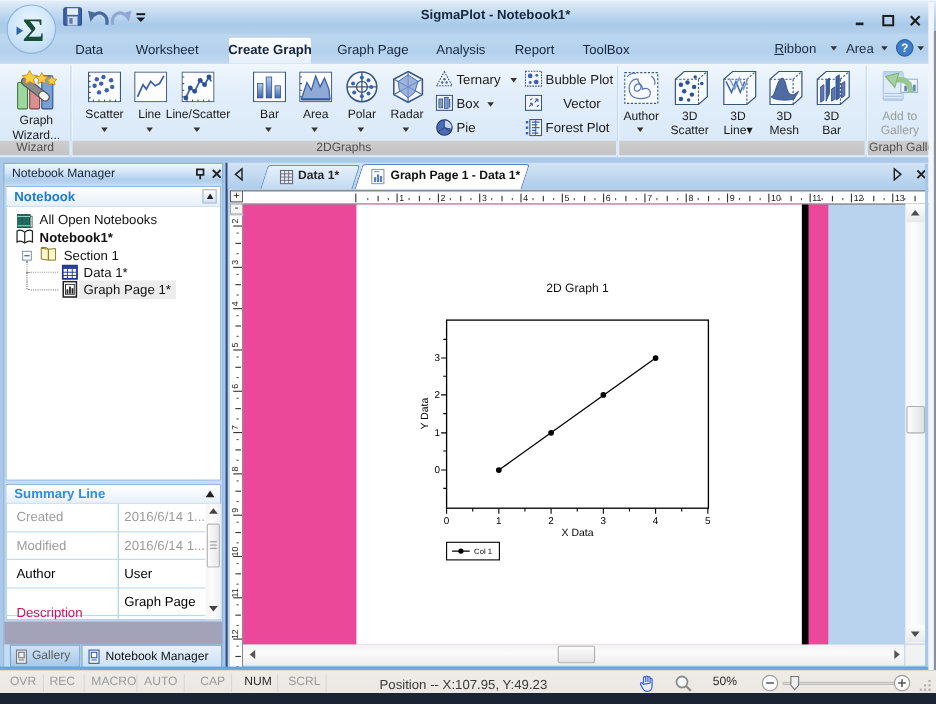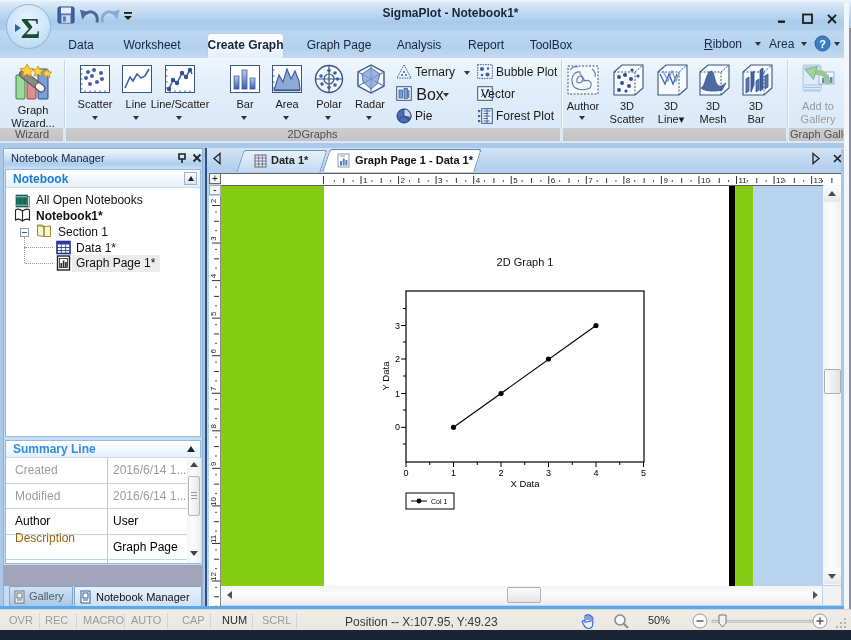--- a/index.html
+++ b/index.html
@@ -212,21 +212,21 @@
   </svg>
   <div class="btnlabel" style="left:415px;top:8px;width:50px;text-align:left;font-size:12px">Ternary</div>
   <div class="drop" style="left:464px;top:13px"></div>
 
   <svg class="icon" style="left:396px;top:28px" width="16" height="15" viewBox="0 0 16 15">
     <rect x="0.7" y="0.7" width="14.6" height="13.6" fill="#f2f6fc" stroke="#39567e"></rect>
     <rect x="3" y="4" width="3.4" height="8" fill="#7f9ecf" stroke="#2d4f93" stroke-width="0.7"></rect>
     <rect x="8" y="2.5" width="3.4" height="10" fill="#7f9ecf" stroke="#2d4f93" stroke-width="0.7"></rect>
     <path d="M12.8 4 v8" stroke="#2d4f93"></path>
   </svg>
-  <div class="btnlabel" style="left:415px;top:30px;width:30px;text-align:center;font-size:16px">Box</div>
+  <div class="btnlabel" style="left:415px;top:30px;width:30px;text-align:left;font-size:12px">Box</div>
   <div class="drop" style="left:443px;top:35px"></div>
 
   <svg class="icon" style="left:396px;top:50px" width="16" height="16" viewBox="0 0 16 16">
     <circle cx="8" cy="8" r="7" fill="#4a6cb4" stroke="#21386b"></circle>
     <path d="M8 8 L8 1 A7 7 0 0 1 14.8 9.5 Z" fill="#c9d7ee" stroke="#21386b" stroke-width="0.7"></path>
     <path d="M8 8 L2 12 M8 8 L14 12" stroke="#21386b" stroke-width="0.7"></path>
   </svg>
   <div class="btnlabel" style="left:415px;top:52px;width:30px;text-align:left;font-size:12px">Pie</div>
 
   <svg class="icon" style="left:477px;top:6px" width="16" height="15" viewBox="0 0 16 15">
@@ -237,21 +237,21 @@
         <circle cx="5" cy="11" r="1.3"></circle>
         <circle cx="10.5" cy="10.5" r="2.1"></circle>
       </g>
   </svg>
   <div class="btnlabel" style="left:496px;top:8px;width:80px;text-align:left;font-size:12px">Bubble Plot</div>
 
   <svg class="icon" style="left:477px;top:28px" width="16" height="15" viewBox="0 0 16 15">
     <rect x="0.7" y="0.7" width="14.6" height="13.6" fill="#f2f6fc" stroke="#39567e"></rect>
     <path d="M4 11 L7 8 M7 8 l-2.2 0 M7 8 l0 2.2 M9 7 L12 4 M12 4 l-2.4 0 M12 4 l0 2.4 M5 5 L7 3.5 M11 11 l2-1.5" stroke="#3a62ae" stroke-width="1"></path>
   </svg>
-  <div class="btnlabel" style="left:468px;top:30px;width:60px;text-align:center;font-size:12px">Vector</div>
+  <div class="btnlabel" style="left:512px;top:30px;width:60px;text-align:left;font-size:12px">Vector</div>
 
   <svg class="icon" style="left:477px;top:50px" width="16" height="16" viewBox="0 0 16 16">
     <rect x="4.7" y="0.7" width="10.6" height="14.6" fill="#f2f6fc" stroke="#39567e"></rect>
     <g fill="#3a62ae">
         <rect x="1" y="2" width="2.2" height="2.2"></rect>
         <rect x="1" y="7" width="2.2" height="2.2"></rect>
         <rect x="1" y="12" width="2.2" height="2.2"></rect>
       </g>
     <path d="M6.5 3 h7 M6.5 5.5 h5 M6.5 8 h7 M6.5 10.5 h4 M6.5 13 h6" stroke="#3a62ae" stroke-width="1"></path>
     <path d="M10 1 v14" stroke="#2d4f93" stroke-width="0.8"></path>
@@ -415,21 +415,21 @@
       <div style="position:absolute;left:0;top:25px;width:181px;height:1px;background:#bcd8f0"></div>
       <div style="position:absolute;left:0;top:50px;width:181px;height:1px;background:#bcd8f0"></div>
       <div style="position:absolute;left:0;top:76px;width:181px;height:1px;background:#bcd8f0"></div>
       <div style="position:absolute;left:0;top:101px;width:181px;height:1px;background:#bcd8f0"></div>
       <div style="position:absolute;left:9px;top:5px;color:#9c9c9c">Created</div>
       <div style="position:absolute;left:107px;top:5px;color:#9c9c9c">2016/6/14 1...</div>
       <div style="position:absolute;left:9px;top:31px;color:#9c9c9c">Modified</div>
       <div style="position:absolute;left:107px;top:31px;color:#9c9c9c">2016/6/14 1...</div>
       <div style="position:absolute;left:9px;top:56px;color:#000">Author</div>
       <div style="position:absolute;left:107px;top:56px;color:#000">User</div>
-      <div style="position:absolute;left:9px;top:73px;color:#a16207">Description</div>
+      <div style="position:absolute;left:9px;top:92px;color:#be185d">Description</div>
       <div style="position:absolute;left:107px;top:82px;color:#000">Graph Page</div>
     </div>
 
     <div style="position:absolute;left:181px;top:17px;width:14px;height:105px;background:linear-gradient(90deg,#f4f4f4,#fdfdfd 40%,#ededed)">
       <div style="position:absolute;left:3px;top:4px;width:0;height:0;border-left:4px solid transparent;border-right:4px solid transparent;border-bottom:5px solid #444"></div>
       <div style="position:absolute;left:0.5px;top:18px;width:12px;height:40px;background:linear-gradient(90deg,#fdfdfd,#e6e6e6);border:1px solid #b4b4b4;border-radius:2px">
         <div style="position:absolute;left:2.5px;top:15px;width:6px;height:1px;background:#999;box-shadow:0 3px 0 #999,0 6px 0 #999"></div>
       </div>
       <div style="position:absolute;left:3px;top:93px;width:0;height:0;border-left:4px solid transparent;border-right:4px solid transparent;border-top:5px solid #444"></div>
     </div>
@@ -616,21 +616,21 @@
         <rect x="5" y="362.72499999999997" width="5" height="1" fill="#333"></rect>
         <rect x="6" y="353.3375" width="2" height="1" fill="#555"></rect>
         <rect x="6" y="372.1125" width="2" height="1" fill="#555"></rect>
         <text x="8" y="381.5" font-size="8" font-family="Liberation Sans" fill="#222" text-anchor="middle" transform="rotate(-90 7 381.5)">12</text>
         <rect x="3" y="384.5" width="8" height="1" fill="#333"></rect>
         <rect x="5" y="400.275" width="5" height="1" fill="#333"></rect>
         <rect x="6" y="390.8875" width="2" height="1" fill="#555"></rect>
         <rect x="6" y="409.6625" width="2" height="1" fill="#555"></rect>
       </svg></div>
 
-  <div class="abs" style="left:14px;top:38px;width:532px;height:400px;background:#84cc16">
+  <div class="abs" style="left:14px;top:38px;width:532px;height:400px;background:#ec4899">
 
     <div style="position:absolute;left:103px;top:0;width:405px;height:400px;background:#fff"></div>
     <div style="position:absolute;left:508px;top:0;width:6px;height:400px;background:#000"></div>
 
     <div style="position:absolute;left:103px;top:0;width:405px;height:402px" id="graph">
       <div style="position:absolute;left:82px;top:70px;width:238px;text-align:center;font-size:11px;color:#111">2D Graph 1</div>
       <svg style="position:absolute;left:0;top:0" width="405" height="402" viewBox="0 0 405 402">
         <rect x="82" y="105" width="238" height="171" fill="none" stroke="#000" stroke-width="1.2"></rect>
 
         <g stroke="#000" stroke-width="1">

